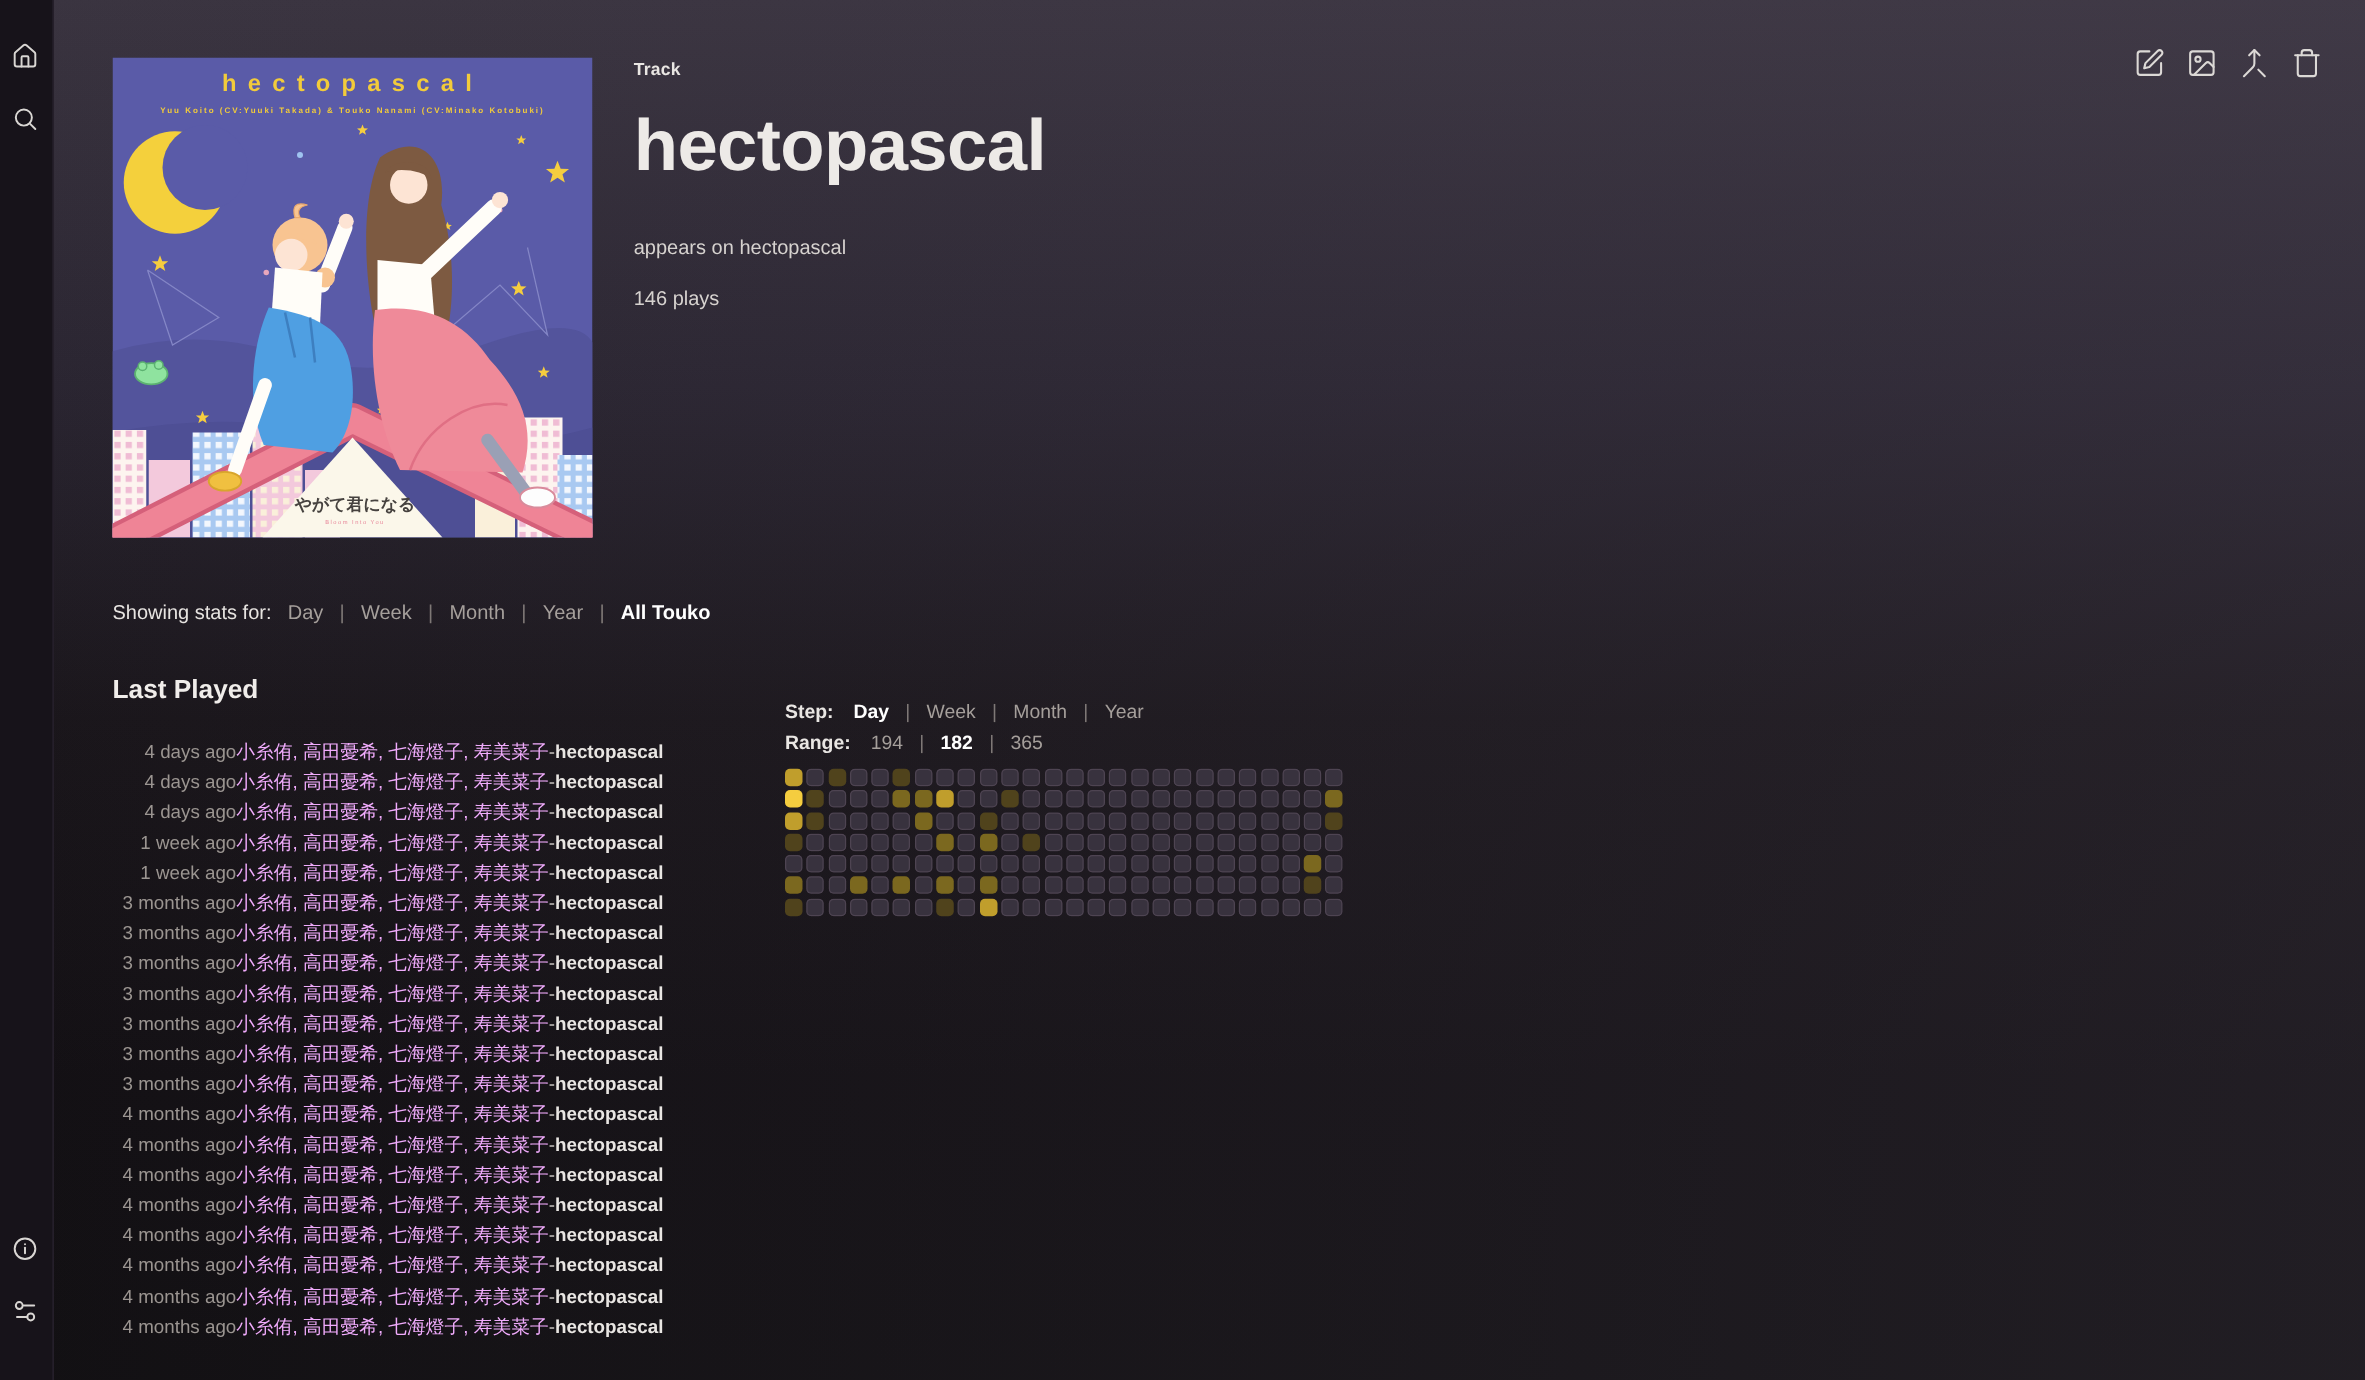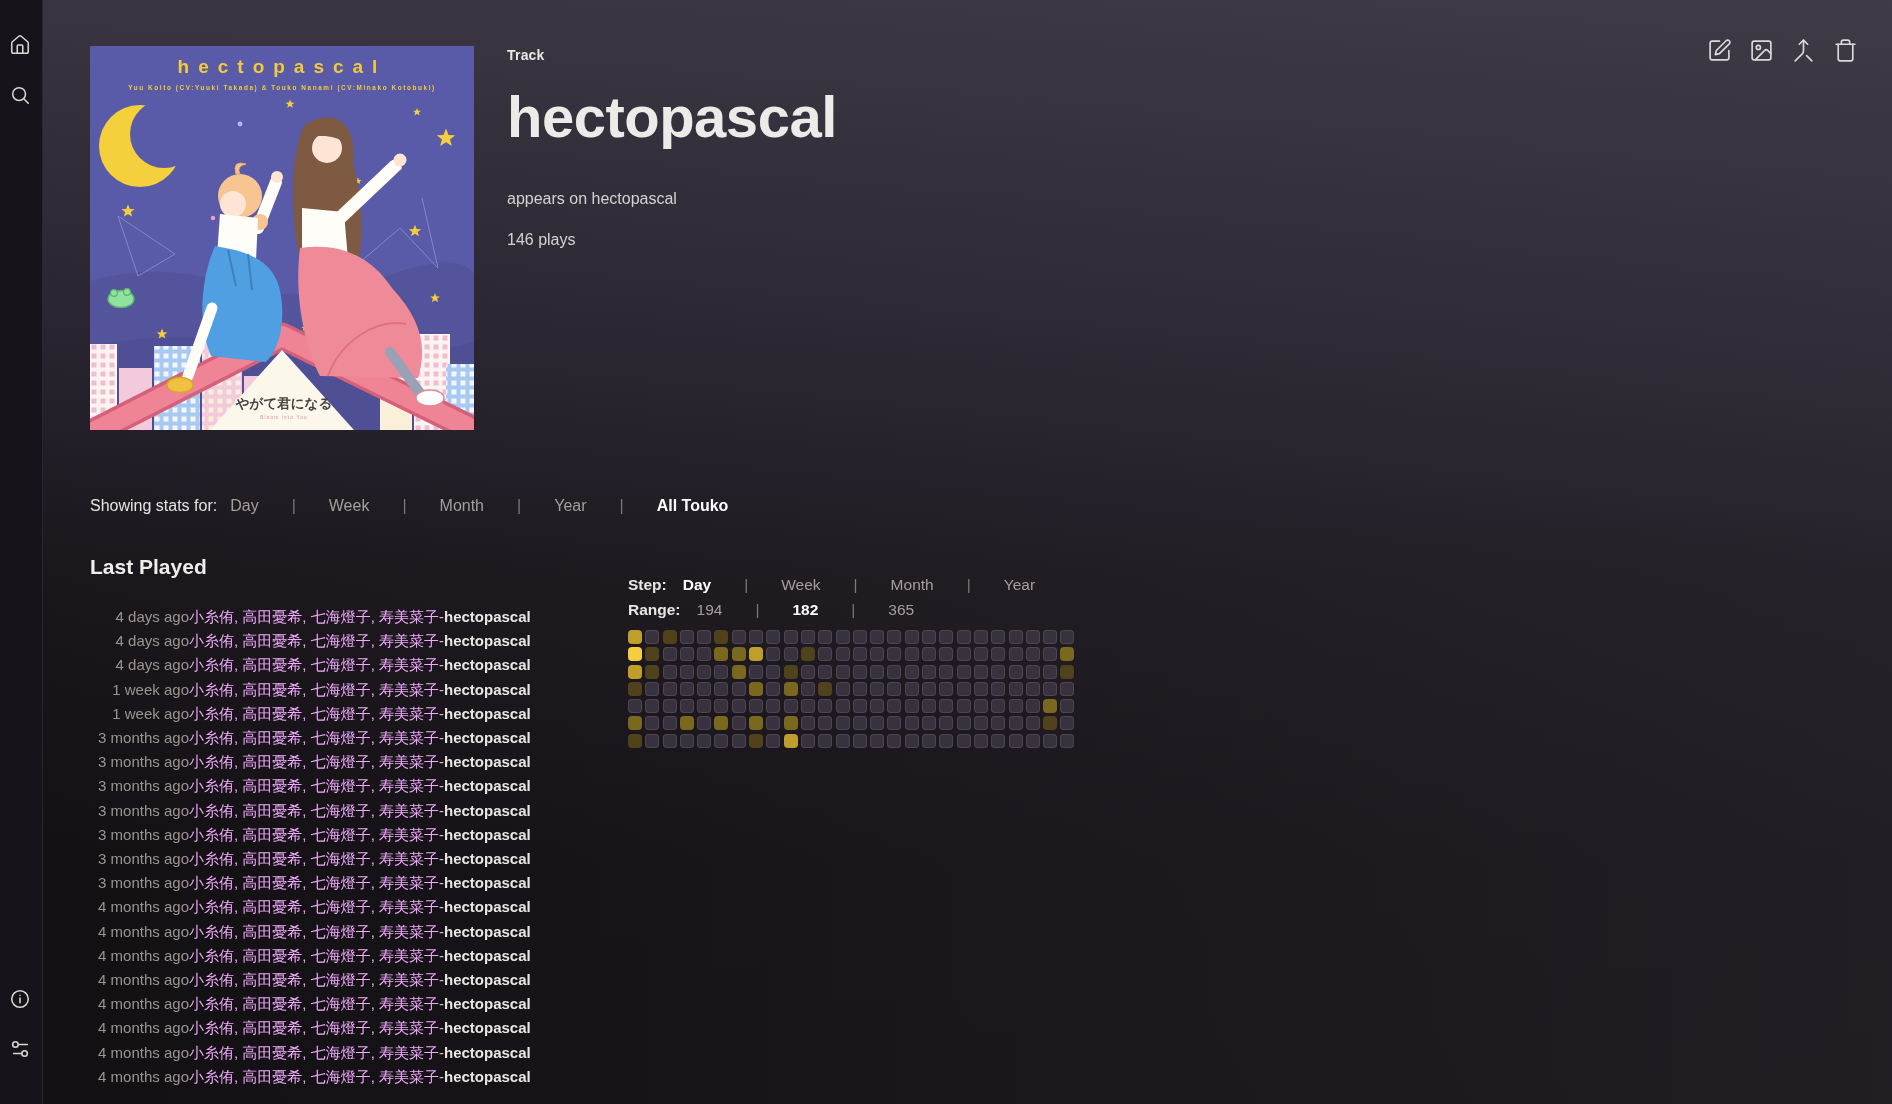--- a/index.html
+++ b/index.html
@@ -30,22 +30,22 @@
   .action-btn svg { width:25px; height:25px; display:block; }
   .track-header { display:flex; gap:33px; }
   .art { width:384px; height:384px; flex:0 0 384px; display:block; }
   .track-info { padding-top:1px; }
   .type-label { font-size:14px; font-weight:bold; letter-spacing:.2px; }
   .page-title { font-size:58px; font-weight:bold; letter-spacing:-.5px; color:#edeae7; margin-top:20px; }
   .appears { font-size:16px; color:#d6d2cf; margin-top:40px; }
   .appears a { color:#d6d2cf; text-decoration:none; cursor:pointer; }
   .plays { font-size:16px; color:#d6d2cf; margin-top:23px; }
   
-  .stats-row { margin-top:67px; font-size:16px; color:#e7e4e1; display:flex; align-items:center; }
-  .opt-list { display:flex; align-items:flex-start;gap:20px; }
+  .stats-row { margin-top:52px; font-size:16px; color:#e7e4e1; display:flex; align-items:center; }
+  .opt-list { display:flex; align-items:flex-start; }
   .opt-list .opt { color:#a59f9b; margin:0 0 0 13px; cursor:pointer; white-space:nowrap; }
   .opt-list .sep { color:#7e7876; margin-left:13px; }
   .opt-list .opt.selected { color:#ffffff; font-weight:bold; }
   
   .columns { display:flex; margin-top:40px; }
   .col-left { width:538px; flex:0 0 538px; }
   .section-title { font-size:21px; font-weight:bold; color:#f0edea; }
   .lp-list { margin-top:26px;text-align:right; }
   .lp-row { display:flex; font-size:15px; line-height:24.2px; cursor:pointer; }
   .lp-time { width:99px; flex:0 0 99px; color:#9b9591; }

